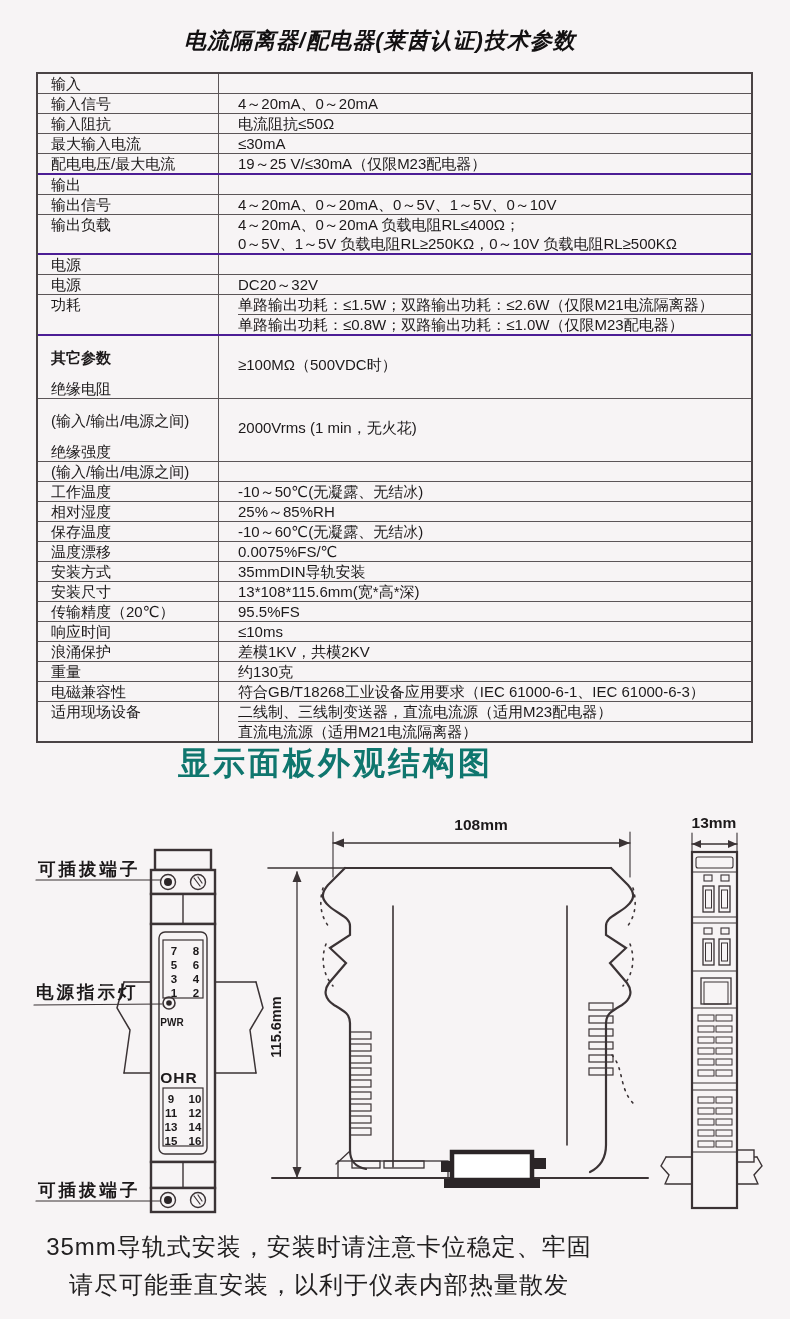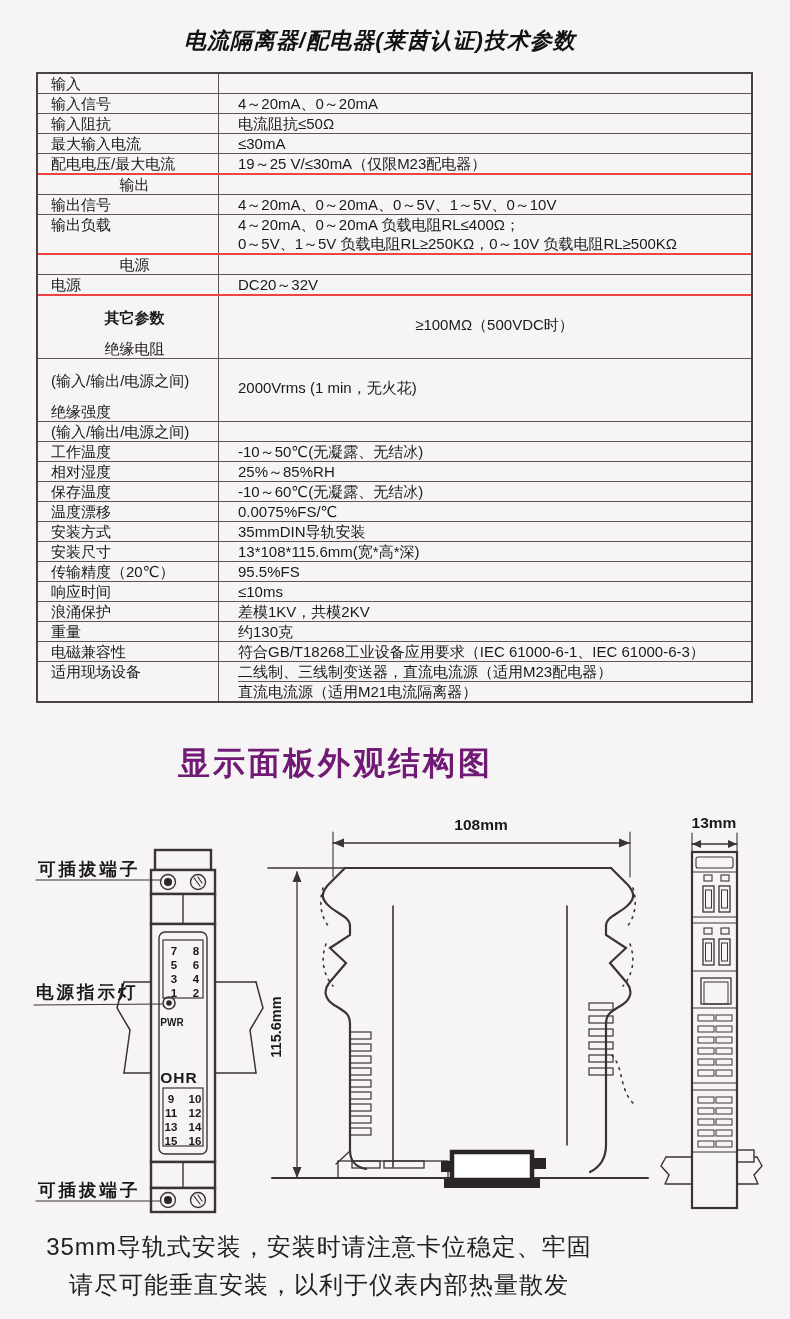--- a/index.html
+++ b/index.html
@@ -13,39 +13,39 @@
     position:absolute;left:0;top:26px;width:760px;text-align:center;
     font-size:22px;font-weight:700;letter-spacing:1px;color:#121011;font-style:italic;
   }
   
   .spec-table{
     position:absolute;left:36px;top:72px;width:717px;
     border:2px solid #4a4345;box-sizing:border-box;background:transparent;
   }
   .trow{display:flex;border-top:1px solid #5c5658;}
   .trow:first-child{border-top:none;}
-  .trow.thick{border-top:2px solid #ef4444;text-align:center;}
+  .trow.thick{border-top:2px solid #4c1d95;}
   .lbl{
     width:181px;flex:0 0 181px;box-sizing:border-box;
     padding-left:13px;border-right:1.4px solid #5c5658;
     font-size:15px;line-height:19px;color:#1c191a;font-weight:500;
   }
   .lbl .l2{display:block;margin-top:12px;}
   .lbl .bold{font-weight:700;}
   .val{
     flex:1;box-sizing:border-box;padding-left:19px;
     font-size:15px;line-height:19px;color:#1c191a;
   }
   .val .vline{display:block;}
   .val .vsplit{border-top:1px solid #5c5658;}
   .section .lbl{font-weight:400;}
   
   .diagram-title{
     position:absolute;left:0;top:742px;width:671px;text-align:center;
-    font-size:32px;font-weight:700;letter-spacing:3px;color:#701a75;
+    font-size:32px;font-weight:700;letter-spacing:3px;color:#0f766e;
   }
   .diagram-wrap{position:absolute;left:0;top:795px;width:790px;height:430px;}
   svg text{font-family:"Liberation Sans","DejaVu Sans",sans-serif;}
   
   .footer{
     position:absolute;left:0;top:1228px;width:638px;text-align:center;
     font-size:24px;line-height:38px;color:#222021;letter-spacing:1px;
   }
 </style>
 </head>
@@ -89,20 +89,27 @@
         <span class="vline">0～5V、1～5V 负载电阻RL≥250KΩ，0～10V 负载电阻RL≥500KΩ</span>
       </div>
     </div>
     <div class="trow section thick">
       <div class="lbl">电源</div>
       <div class="val"></div>
     </div>
     <div class="trow">
       <div class="lbl">电源</div>
       <div class="val">DC20～32V</div>
+    </div>
+    <div class="trow">
+      <div class="lbl">功耗</div>
+      <div class="val">
+        <span class="vline">单路输出功耗：≤1.5W；双路输出功耗：≤2.6W（仅限M21电流隔离器）</span>
+        <span class="vline vsplit">单路输出功耗：≤0.8W；双路输出功耗：≤1.0W（仅限M23配电器）</span>
+      </div>
     </div>
     <div class="trow thick">
       <div class="lbl">
         <span class="l2 bold">其它参数</span>
         <span class="l2">绝缘电阻</span>
       </div>
       <div class="val">
         <span class="vline">&nbsp;</span>
         <span class="vline">≥100MΩ（500VDC时）</span>
       </div>

